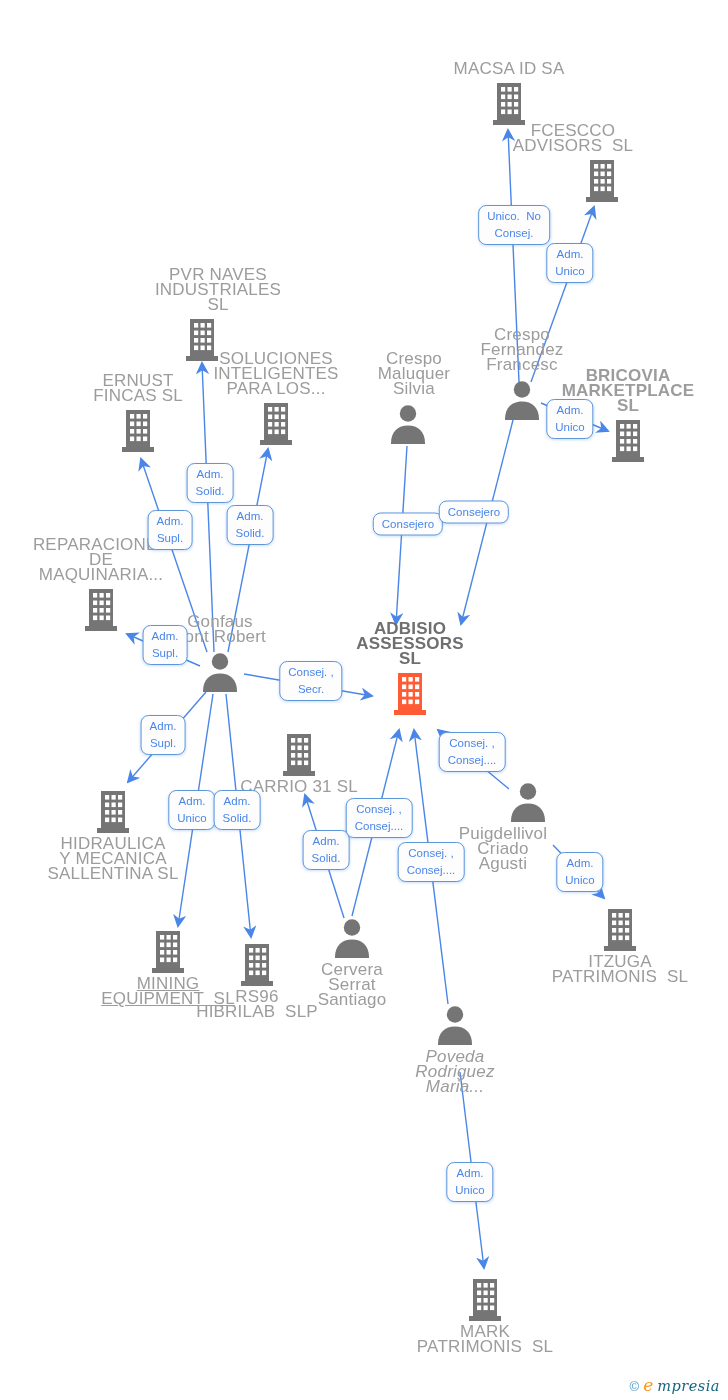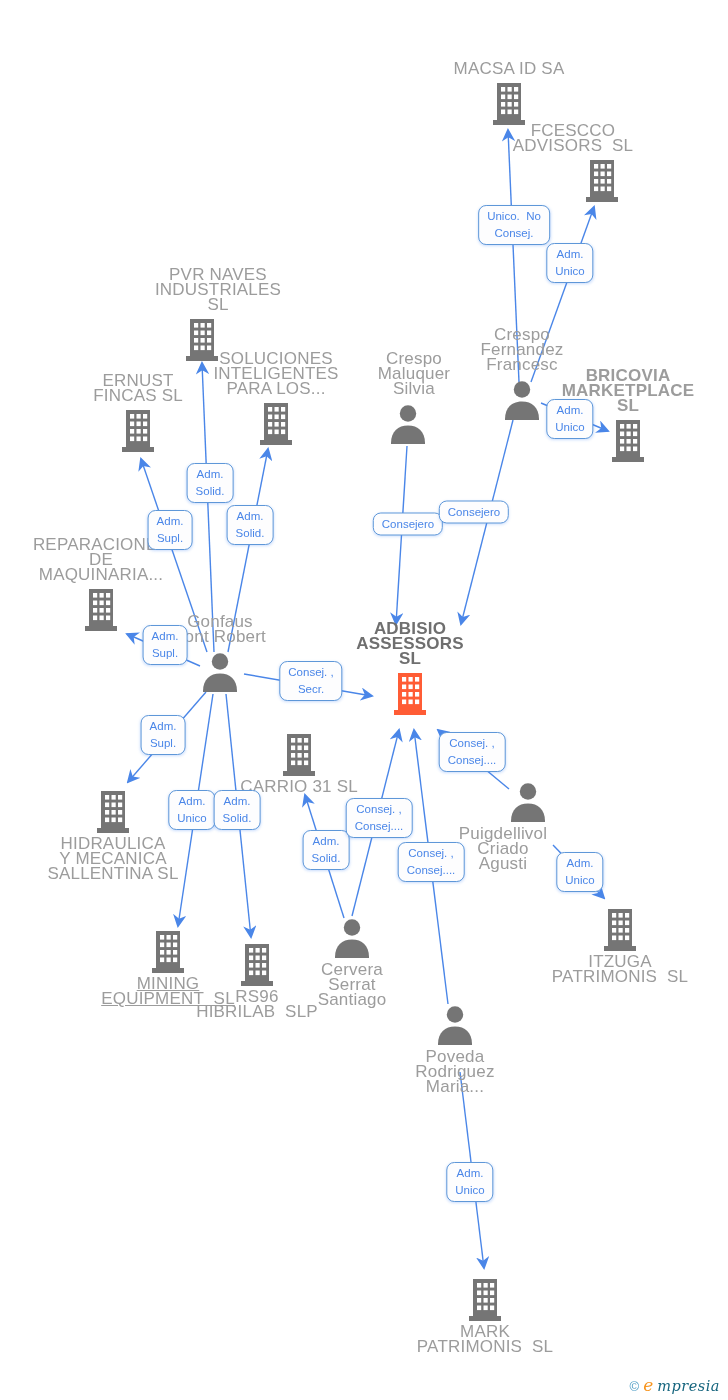--- a/index.html
+++ b/index.html
@@ -232,21 +232,21 @@
           <use href="#sym-person"></use>
         </svg></div>
       <div class="node-label" style="left: 267px; top: 962px;">
         <div>Cervera</div>
         <div>Serrat</div>
         <div>Santiago</div>
       </div>
       <div class="node-icon" style="left: 434px; top: 1004px; width: 42px; height: 42px;"><svg width="42" height="42">
           <use href="#sym-person"></use>
         </svg></div>
-      <div class="node-label" style="left: 370px; top: 1049px;">
+      <div class="node-label" style="left: 370px; top: 1049px; font-style: italic;">
         <div>Poveda</div>
         <div>Rodriguez</div>
         <div>Maria...</div>
       </div>
     </div>
   <div id="edge-label-layer">
       <div class="edge-label" style="left: 514px; top: 225px;">
         <div>Unico.  No</div>
         <div>Consej.</div>
       </div>

